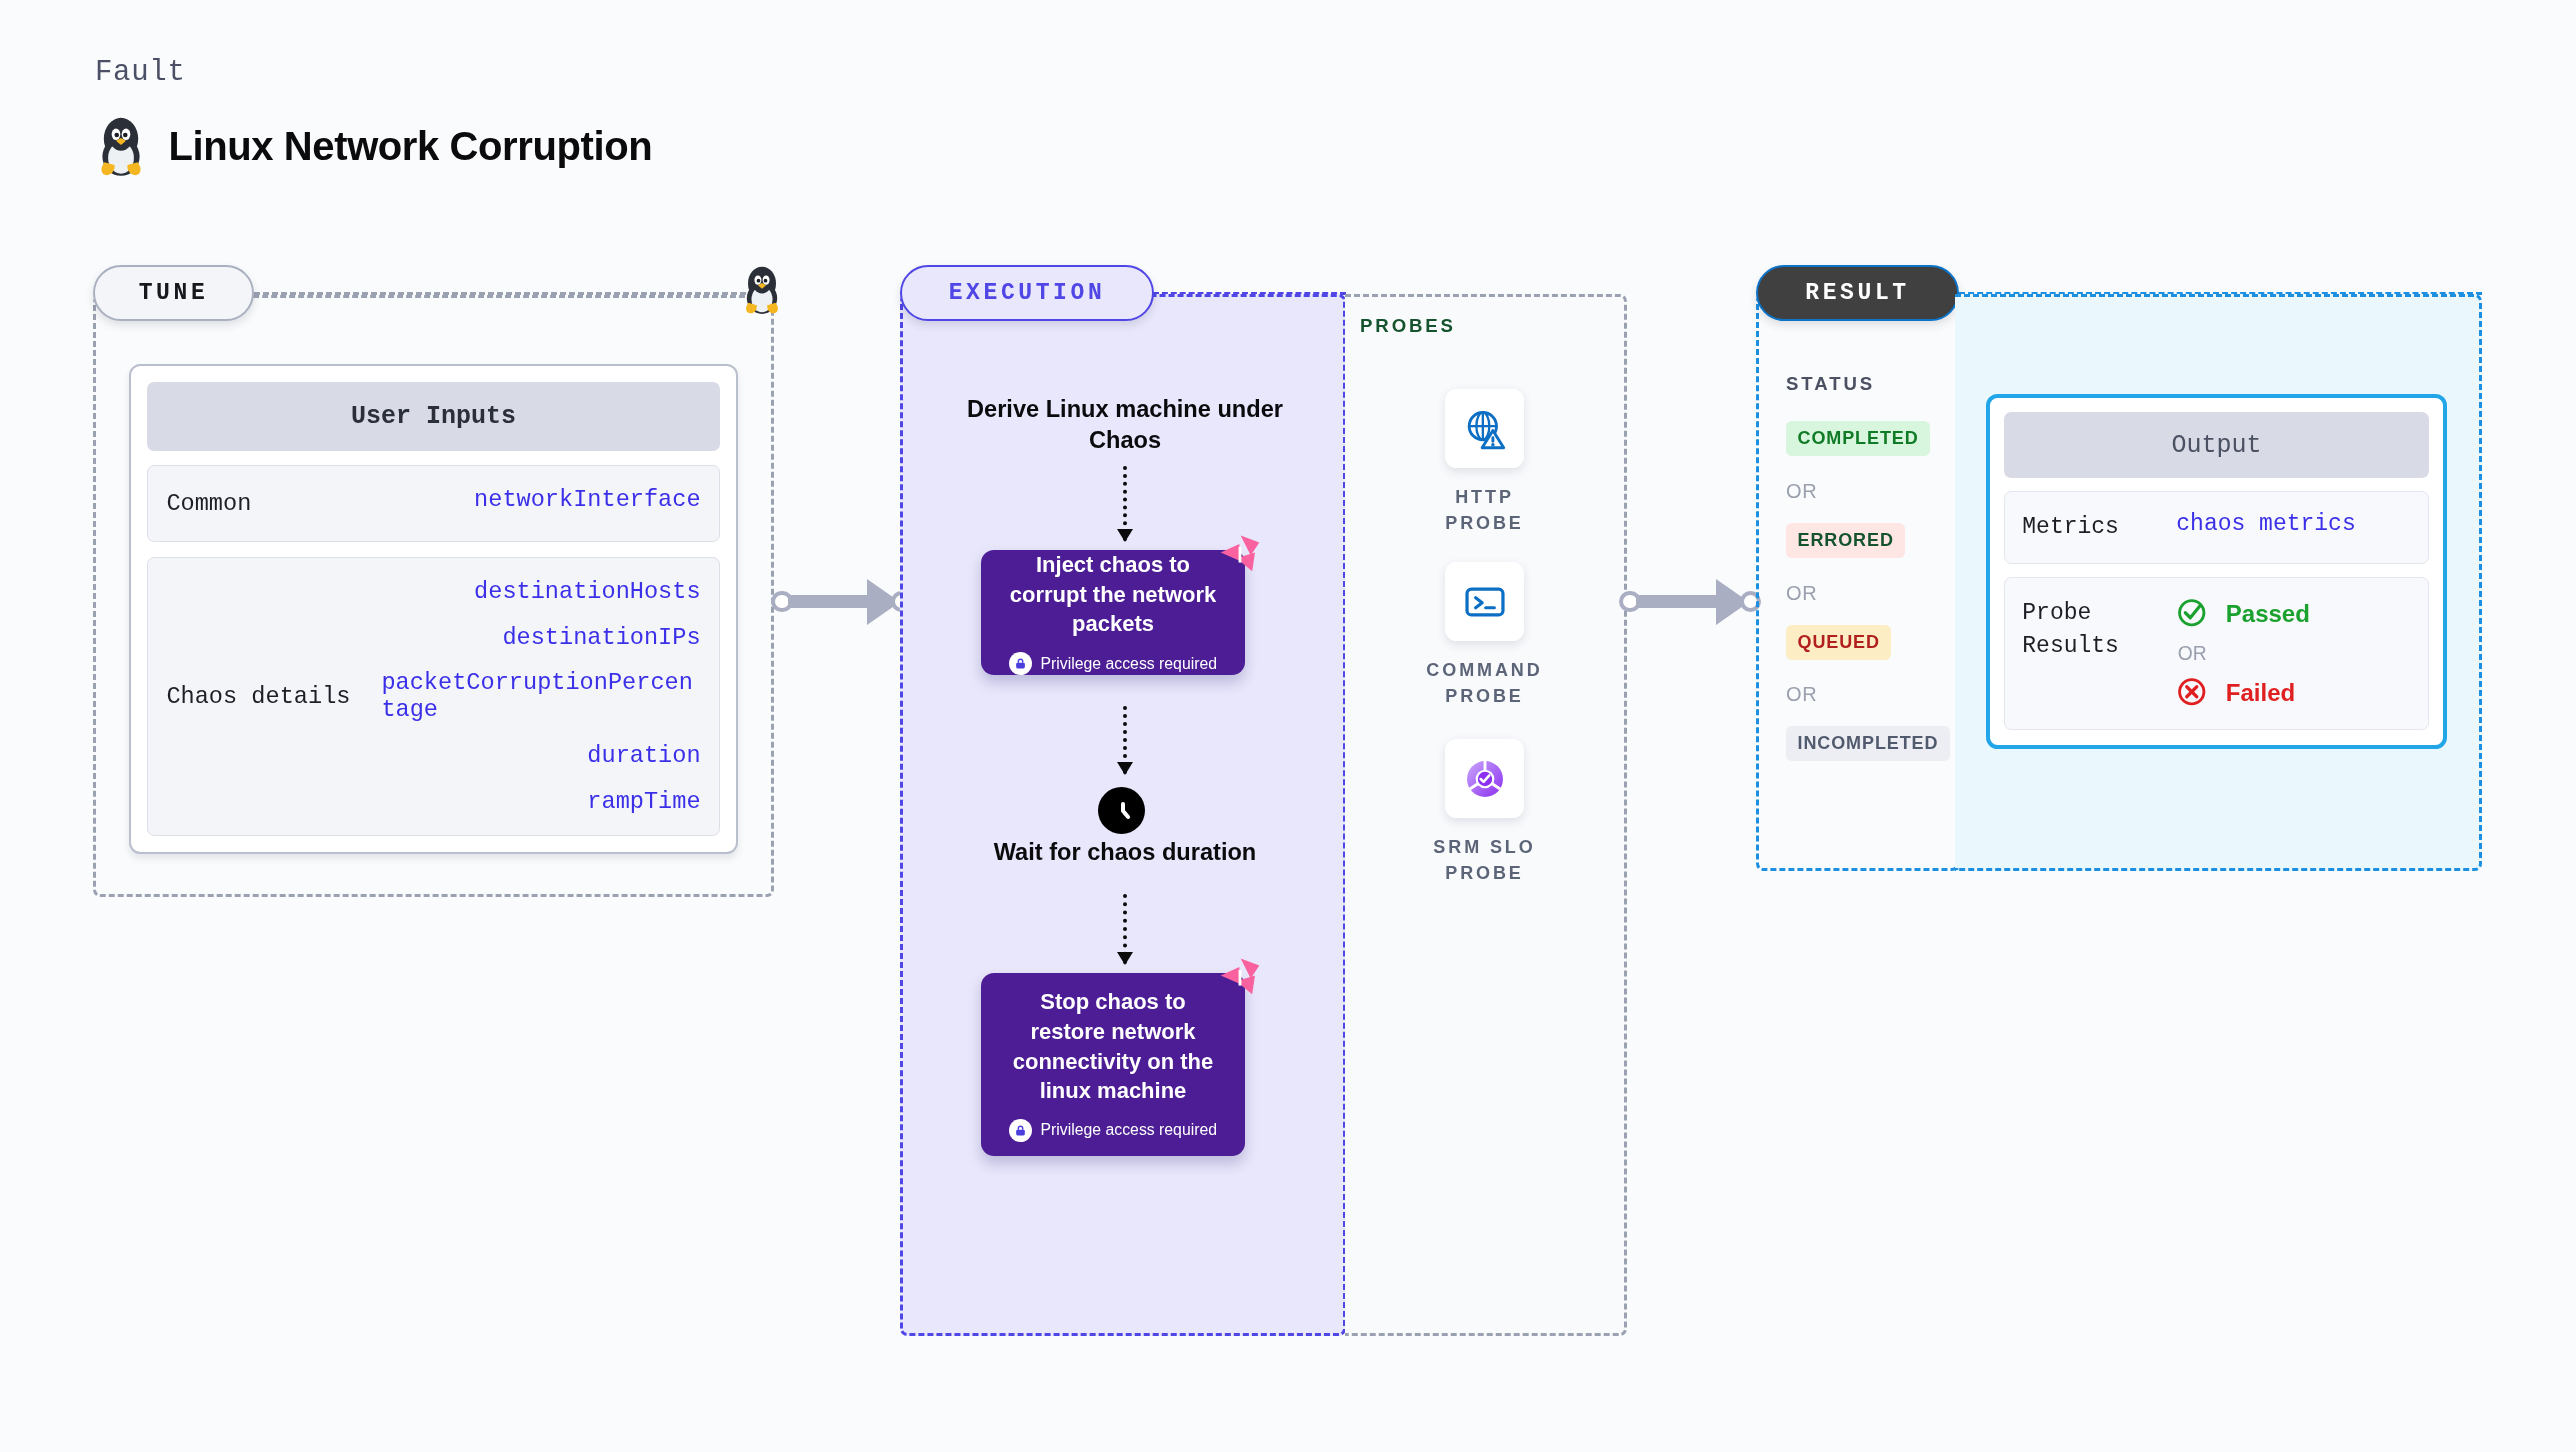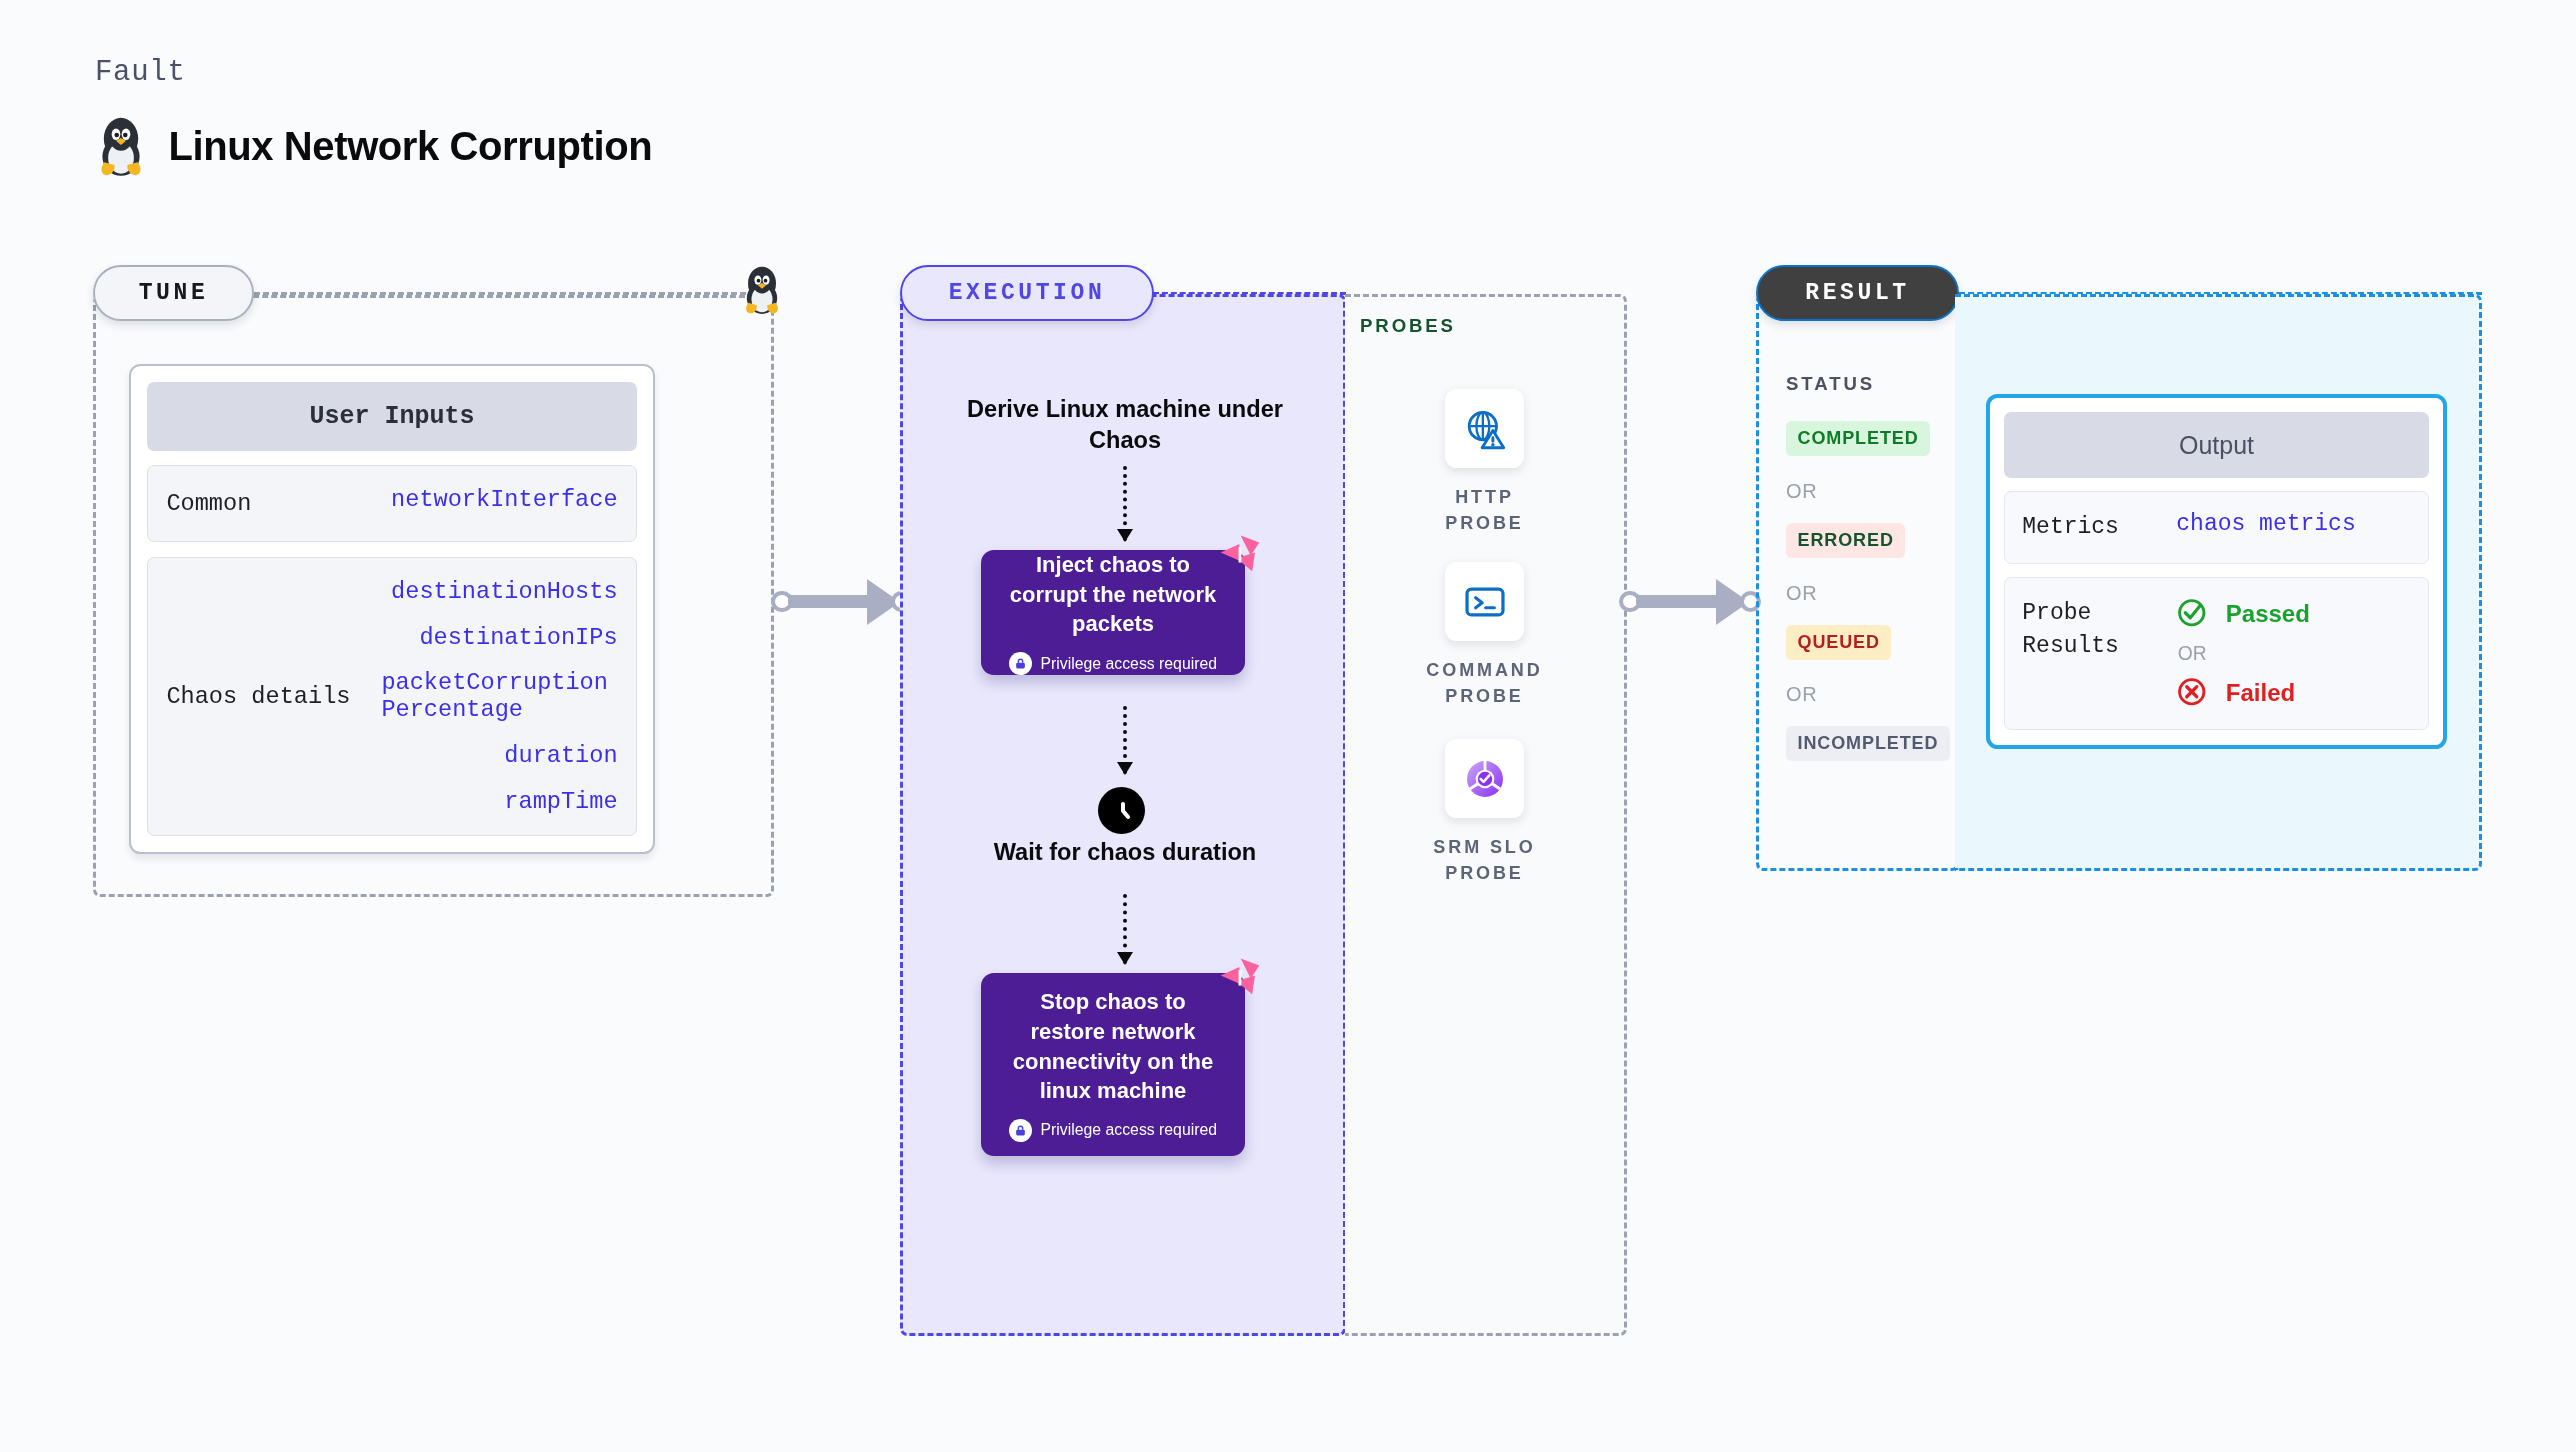--- a/index.html
+++ b/index.html
@@ -72,21 +72,21 @@
     background:#e8e7fb;border:2.9px solid #4f46e5;color:#4f46e5;font-size:23px;
   }
   #pill-result{
     left:1756px;top:265px;width:203px;height:56px;
     background:#404040;border:2.9px solid #0c73c8;color:#ffffff;font-size:23px;
   }
 
   
   #user-inputs-card{
     position:absolute;left:129px;top:364px;
-    width:526px;box-sizing:border-box;
+    width:609px;box-sizing:border-box;
     background:#ffffff;border:2.1px solid #b9bfcc;border-radius:11.5px;
     padding:15.8px;
     box-shadow:0 5px 7.2px rgba(40,50,80,.10);
   }
   #user-inputs-header{
     background:#d8dae6;border-radius:7.2px;
     text-align:center;padding:20px 0;
     font-family:"Liberation Mono", monospace;
     font-size:25px;color:#2b2f3a;font-weight:bold;
   }
@@ -213,21 +213,21 @@
   #badge-incompleted{top:726px;background:#edeef4;color:#525a6e;}
 
   
   #output-card{
     position:absolute;left:1986px;top:394px;width:461px;
     box-sizing:border-box;background:#ffffff;
     border:4.3px solid #22a6e8;border-radius:11.5px;padding:14.3px;
   }
   #output-header{
     background:#d8dae6;border-radius:7.2px;text-align:center;padding:18.6px 0;
-    font-family:Liberation Sans, sans-serif;font-size:25px;color:#4b5163;
+    font-family:Liberation Mono, monospace;font-size:25px;color:#4b5163;
   }
   .out-row{
     margin-top:13px;background:#f8f9fc;border:1.4px solid #e3e6ee;border-radius:7.2px;
     display:flex;align-items:flex-start;padding:18.6px 17px;
     font-family:"Liberation Mono", monospace;
   }
   .out-row .olabel{width:154px;flex:none;font-size:23px;color:#1c1f26;line-height:1.45;}
   .out-row .ovals{flex:1;}
   #metrics-value{font-size:23px;color:#3b30e8;}
   .pr-line{display:flex;align-items:center;gap:18px;}

